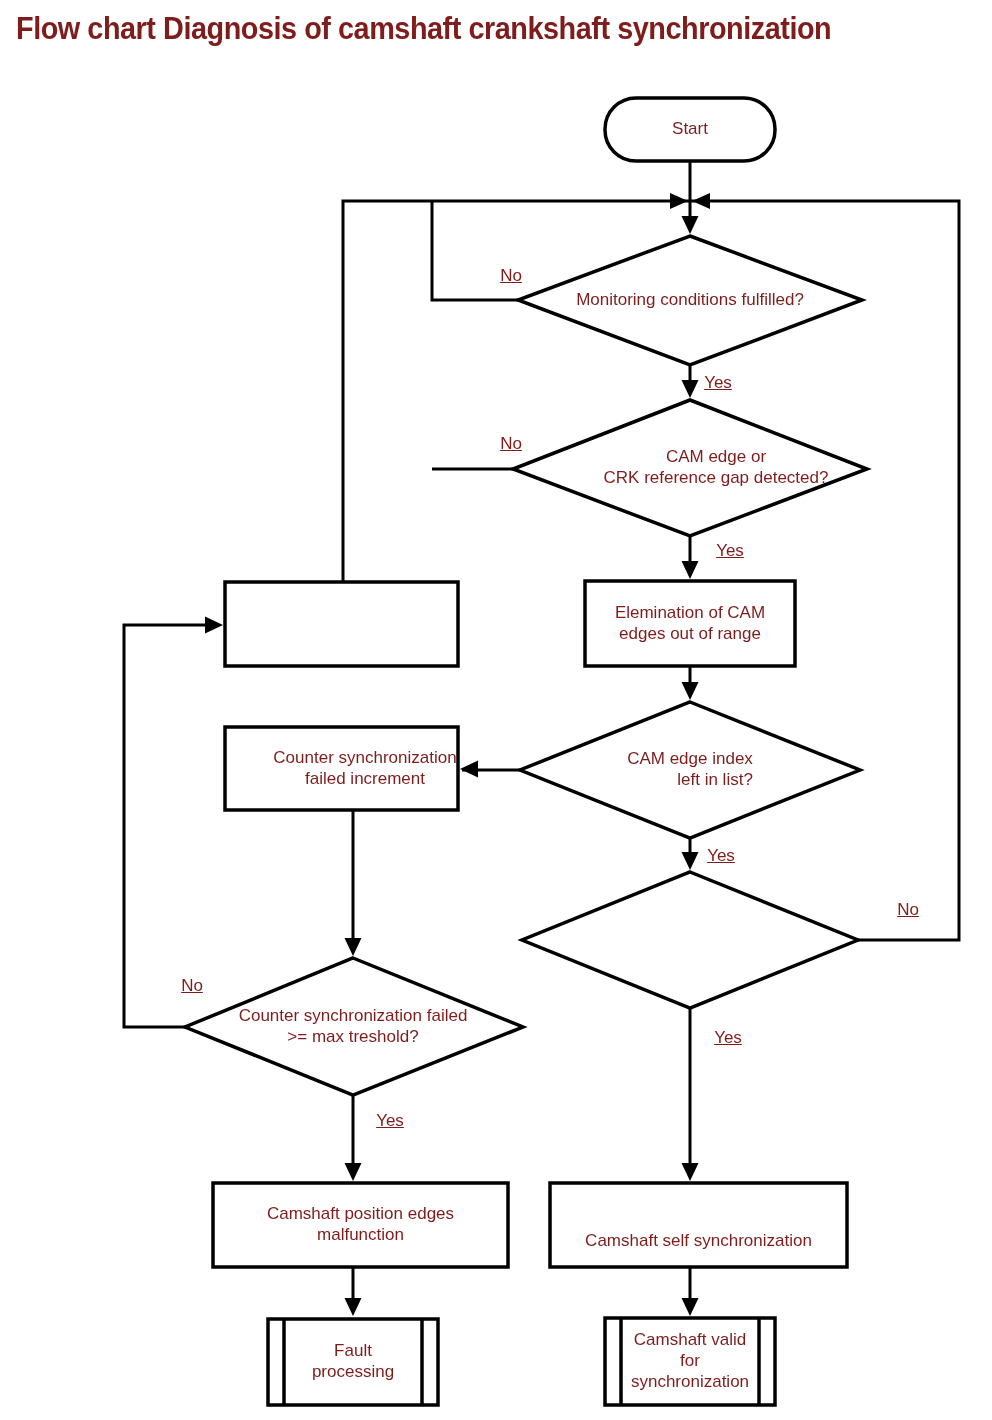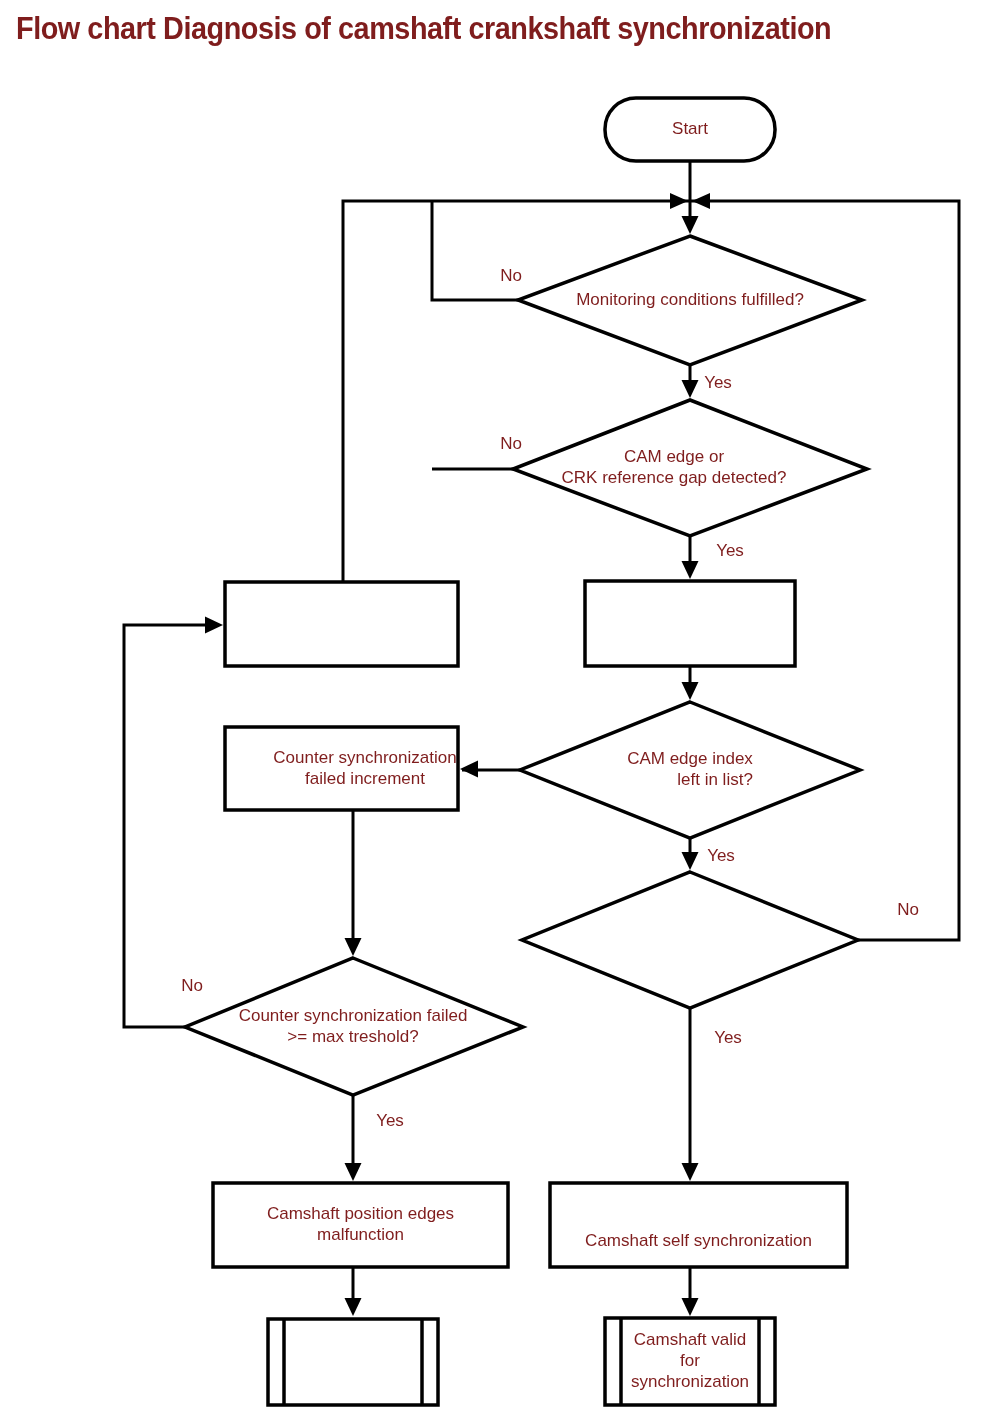--- a/index.html
+++ b/index.html
@@ -11,21 +11,21 @@
     position:absolute; left:16px; top:10px;
     font-size:32px; font-weight:bold; white-space:nowrap;
     transform:scaleX(0.9); transform-origin:0 0; letter-spacing:-0.5px;
   }
   .layer { position:absolute; left:0; top:0; }
   .nlabel {
     position:absolute; display:flex; align-items:center; justify-content:center;
     text-align:center; font-size:17px; line-height:1.22; white-space:pre-line;
   }
   .elabel {
-    position:absolute; width:44px; text-align:center; font-size:17px; line-height:1.2;
+    position:absolute; width:44px; text-align:center; font-size:17px; line-height:1.2;text-decoration:underline;
   }
 </style>
 </head>
 <body>
 
 <div class="canvas">
 
   <div class="title">Flow chart Diagnosis of camshaft crankshaft synchronization</div>
 
   <svg class="layer" width="992" height="1420" viewBox="0 0 992 1420">
@@ -86,40 +86,44 @@
       <polygon points="344.5,1163 361.5,1163 353,1181"></polygon>
       <polygon points="344.5,1298 361.5,1298 353,1316"></polygon>
       <polygon points="205,616.5 205,633.5 223,625"></polygon>
     </g>
   </svg>
 
   <div class="nlabel" style="left:605px; top:98px; width:170px; height:63px;">Start</div>
 
   <div class="nlabel" style="left:540px; top:236px; width:300px; height:129px;">Monitoring conditions fulfilled?</div>
 
-  <div class="nlabel" style="left:524px; top:400px; width:300px; height:136px;">CAM edge or
+  <div class="nlabel" style="left:566px; top:400px; width:300px; height:136px;">CAM edge or
 CRK reference gap detected?</div>
 
+  <div class="nlabel" style="left:585px; top:581px; width:210px; height:85px;">Elemination of CAM
+edges out of range</div>
 
   <div class="nlabel" style="left:570px; top:702px; width:240px; height:136px;text-align:right;">CAM edge index
 left in list?</div>
 
 
 
   <div class="nlabel" style="left:225px; top:727px; width:280px; height:83px;border-radius:19px;">Counter synchronization
 failed increment</div>
 
   <div class="nlabel" style="left:203px; top:958px; width:300px; height:137px;">Counter synchronization failed
 &gt;= max treshold?</div>
 
   <div class="nlabel" style="left:213px; top:1183px; width:295px; height:84px;">Camshaft position edges
 malfunction</div>
 
   <div class="nlabel" style="left:550px; top:1183px; width:297px; height:84px;margin-top:16px;">Camshaft self synchronization</div>
 
+  <div class="nlabel" style="left:284px; top:1319px; width:138px; height:86px;">Fault
+processing</div>
 
   <div class="nlabel" style="left:621px; top:1318px; width:138px; height:87px;">Camshaft valid
 for
 synchronization</div>
 
   <div class="elabel" style="left:489px; top:266px;">No</div>
   <div class="elabel" style="left:696px; top:373px;">Yes</div>
   <div class="elabel" style="left:489px; top:434px;">No</div>
   <div class="elabel" style="left:708px; top:541px;">Yes</div>
   <div class="elabel" style="left:699px; top:846px;">Yes</div>

